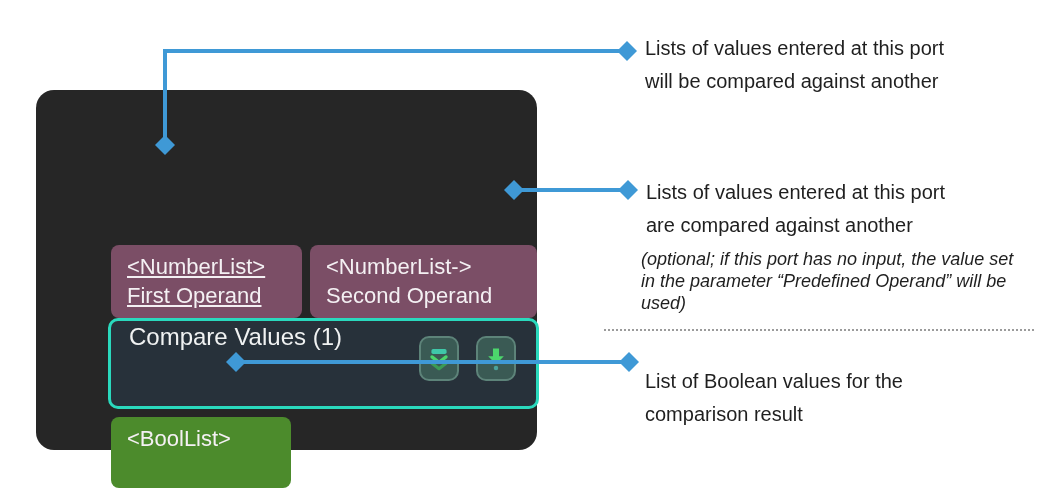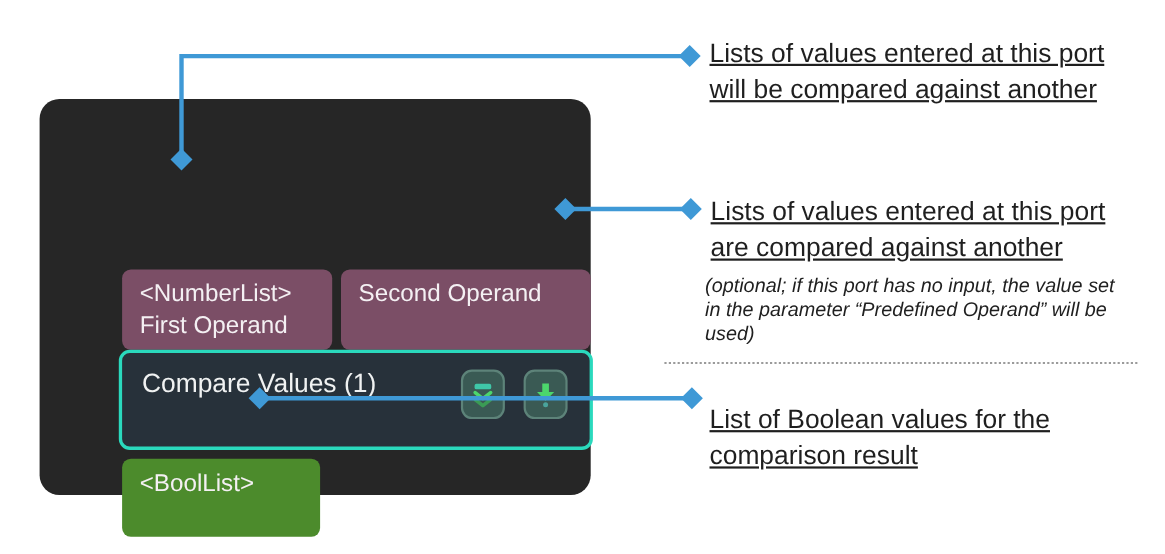--- a/index.html
+++ b/index.html
@@ -11,36 +11,36 @@
   }
   *{margin:0;padding:0;box-sizing:border-box;}
   body{font-family:"Liberation Sans",sans-serif;background:#fff;}
   .canvas{position:relative;width:1059px;height:504px;background:var(--canvas-bg);overflow:hidden;}
 
   .node-group{position:absolute;left:36px;top:90px;width:501px;height:360px;
     background:var(--group-bg);border-radius:18px;}
 
   .port{position:absolute;border-radius:8px;color:var(--port-text);
     font-size:22px;line-height:29px;padding:7px 0 0 16px;white-space:nowrap;}
-  .port-first{left:75px;top:155px;width:191px;height:73px;background:var(--port-input-bg);}
+  .port-first{left:75px;top:155px;width:191px;height:73px;background:var(--port-input-bg);text-decoration:underline;}
   .port-second{left:274px;top:155px;width:227px;height:73px;background:var(--port-input-bg);}
   .port-results{left:75px;top:327px;width:180px;height:71px;background:var(--port-output-bg);}
 
   .node-body{position:absolute;left:72px;top:228px;width:431px;height:91px;
     background:var(--node-bg);border:3px solid var(--node-border);border-radius:10px;}
-  .node-title{position:absolute;left:18px;top:14px;font-size:24px;color:var(--node-title-text);white-space:nowrap;}
+  .node-title{position:absolute;left:18px;top:2px;font-size:24px;color:var(--node-title-text);white-space:nowrap;}
   .node-buttons{position:absolute;right:20px;top:15px;display:flex;gap:17px;}
   .icon-btn{width:40px;height:45px;border-radius:10px;background:var(--button-bg);
     border:2px solid var(--button-border);display:flex;align-items:center;justify-content:center;cursor:pointer;padding:0;}
 
   .overlay{position:absolute;left:0;top:0;width:1059px;height:504px;pointer-events:none;}
   .cline{stroke:var(--connector-blue);stroke-width:4;fill:none;}
   .diamond{fill:var(--connector-blue);}
 
-  .annotation{position:absolute;color:var(--annotation-text);font-size:24px;line-height:33px;white-space:nowrap;text-decoration:underline;}
+  .annotation{position:absolute;color:var(--annotation-text);font-size:20px;line-height:33px;white-space:nowrap;}
   .ann-1{left:645px;top:32px;}
   .ann-2{left:646px;top:176px;}
   .ann-3{left:645px;top:365px;}
   .ann-note{position:absolute;left:641px;top:248px;color:var(--annotation-text);
     font-size:18px;line-height:22px;white-space:nowrap;font-style:italic;}
   .dotted-sep{position:absolute;left:604px;top:329px;width:430px;height:0;
     border-top:2px dotted var(--separator);}
 </style>
 </head>
 <body>
@@ -48,20 +48,21 @@
 <div class="canvas">
 
   <div class="node-group">
 
     <div class="port port-first">
       <div>&lt;NumberList&gt;</div>
       <div>First Operand</div>
     </div>
 
     <div class="port port-second">
+      <div>&lt;NumberList-&gt;</div>
       <div>Second Operand</div>
     </div>
 
     <div class="node-body">
       <span class="node-title">Compare Values (1)</span>
       <div class="node-buttons">
         <button class="icon-btn">
           <svg width="26" height="27" viewBox="0 0 24 24">
             <rect x="5" y="3.2" width="14" height="4.6" rx="1.6" fill="var(--icon-teal)"></rect>
             <polyline points="5.5,10.5 12,15.6 18.5,10.5" stroke="var(--icon-green)" stroke-width="3" fill="none" stroke-linecap="round" stroke-linejoin="round"></polyline>

